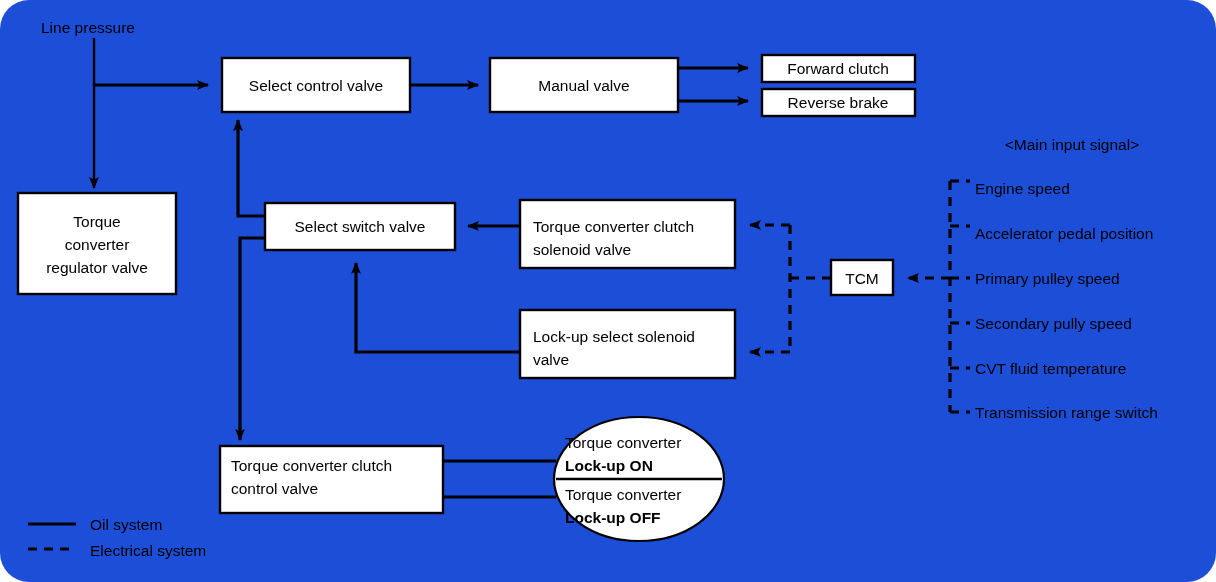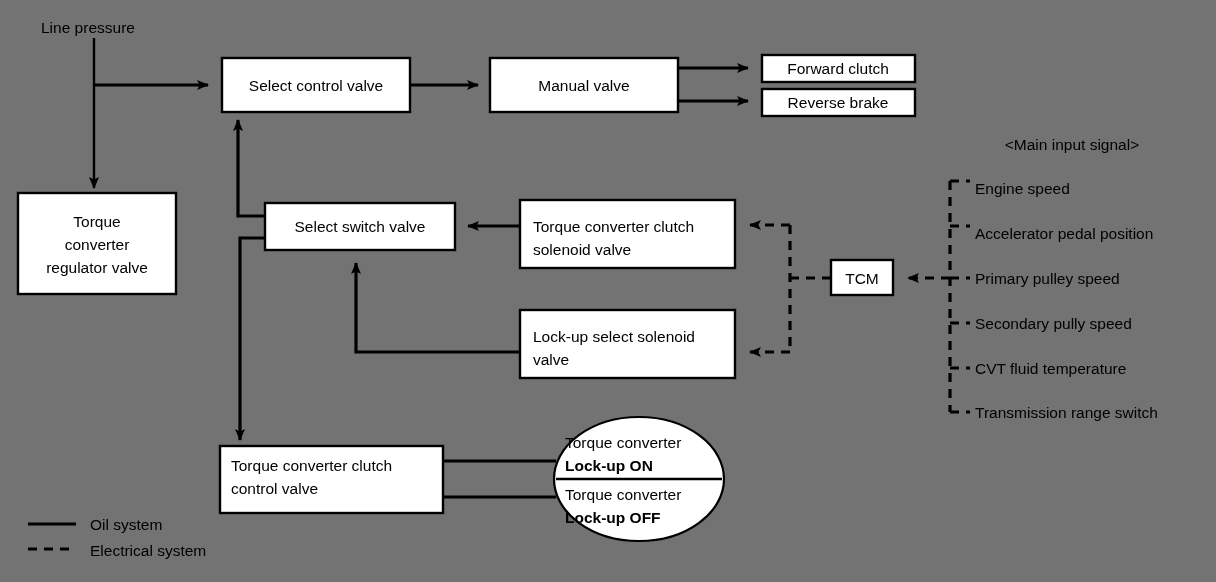--- a/index.html
+++ b/index.html
@@ -4,23 +4,24 @@
 <style>
   html, body {
     margin: 0;
     padding: 0;
     background: #ffffff;
   }
   #diagram-root {
     position: relative;
     width: 1216px;
     height: 582px;
-    background: #737373;
+    background: #1d4ed8;
     font-family: "Liberation Sans", sans-serif;
     overflow: hidden;
+    border-radius: 29px;
   }
   svg.layer {
     position: absolute;
     top: 0;
     left: 0;
     width: 1216px;
     height: 582px;
   }
   .box-rect {
     fill: #ffffff;

